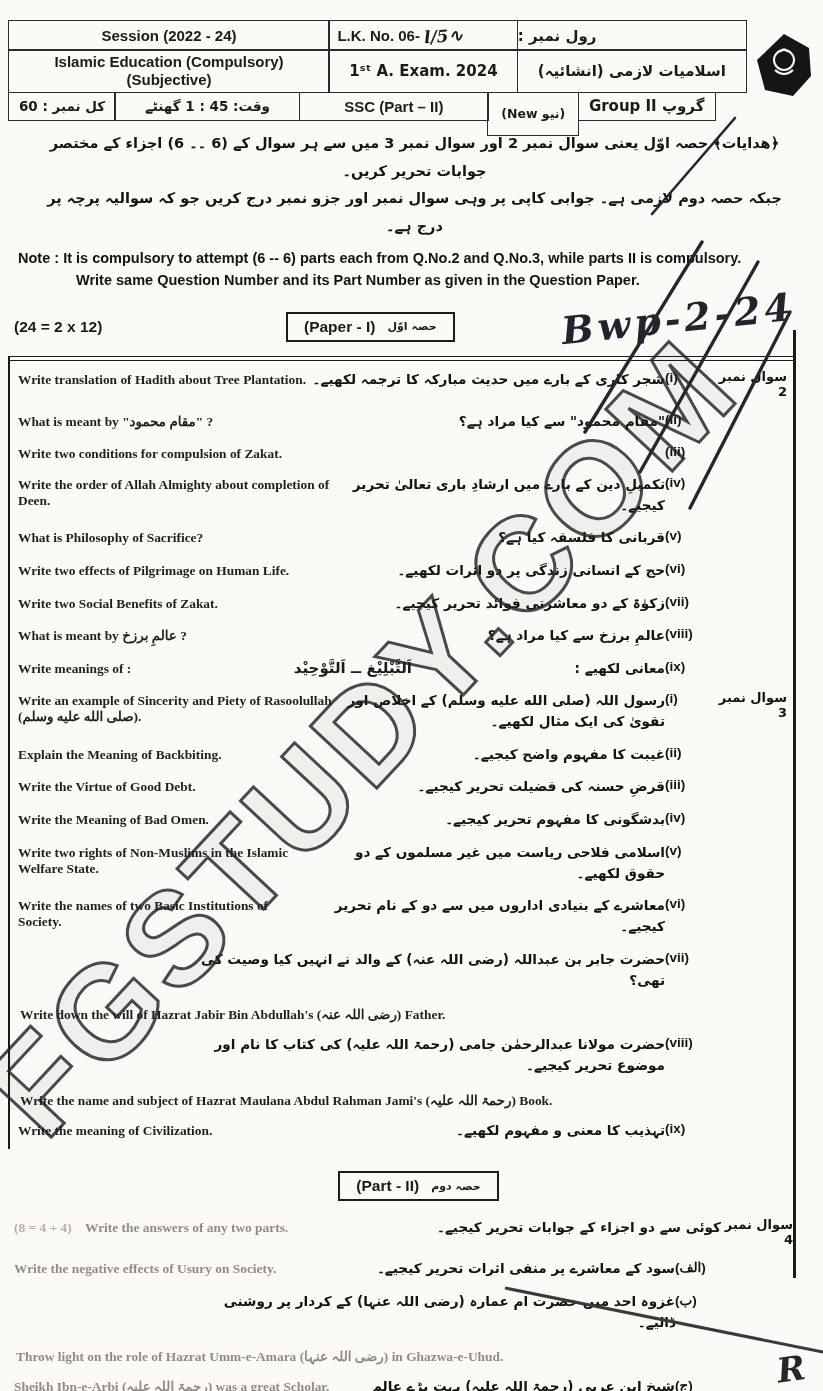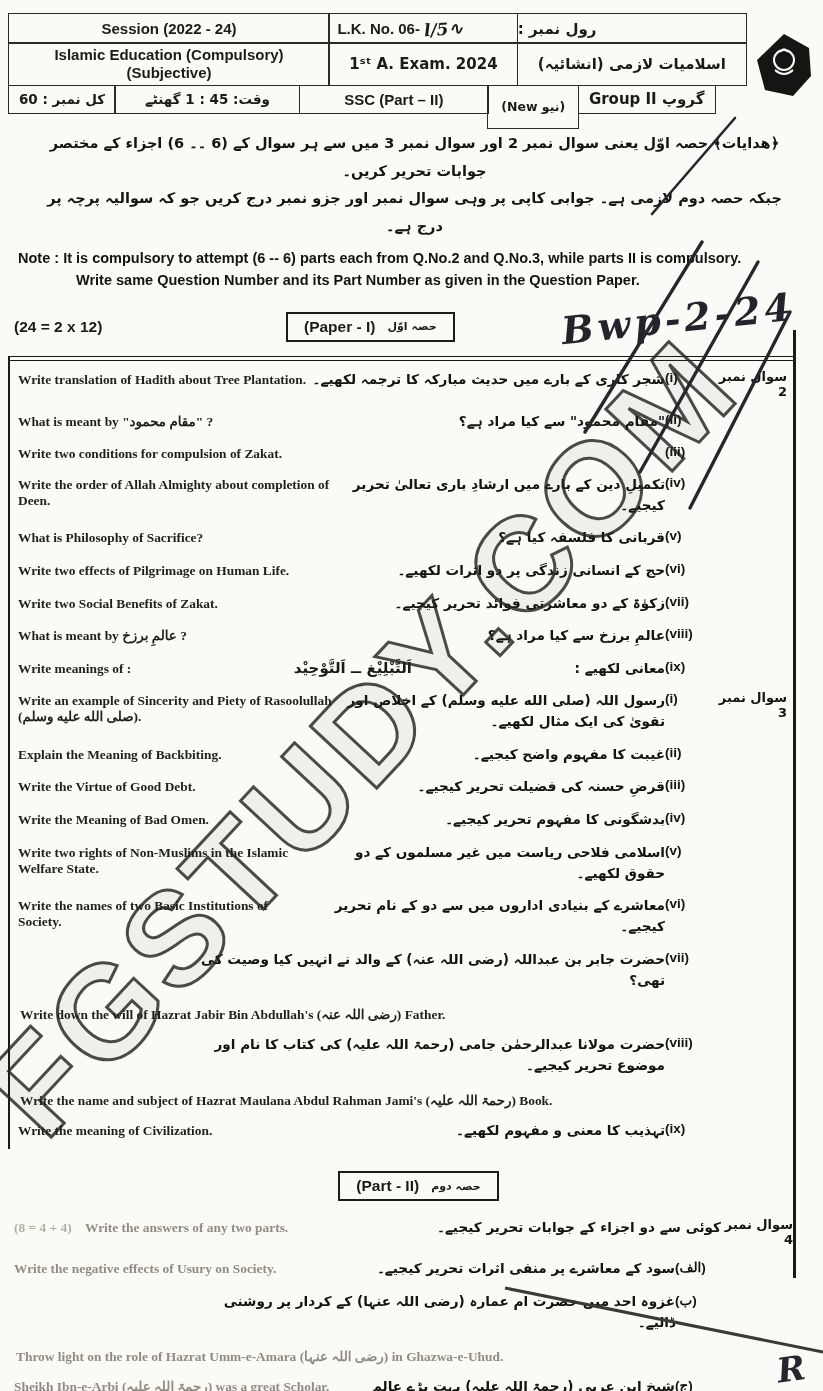--- a/index.html
+++ b/index.html
@@ -1,19 +1,19 @@
 <!DOCTYPE html>
 <html><head>
 <meta charset="utf-8">
 <style>
   html,body{margin:0;padding:0;background:#777;}
   .page{position:relative;width:823px;height:1391px;margin:0 auto;background:#fbfaf6;overflow:hidden;
         font-family:"Liberation Serif",serif;color:#1c1b18;}
   
-  .hdr{position:absolute;top:13px;left:8px;width:742px;}
+  .hdr{position:absolute;top:20px;left:8px;width:742px;}
   .hrow{display:flex;}
   .hcell{border:1.6px solid #2a2a28;margin-left:-1.6px;margin-top:-1.6px;display:flex;align-items:center;
          justify-content:center;background:transparent;box-sizing:border-box;
          font:700 15px "Liberation Sans",sans-serif;}
   .hrow:first-child .hcell{margin-top:0}
   .hcell:first-child{margin-left:0}
   .ur-f{font-family:"DejaVu Sans",sans-serif;}
   .lk{justify-content:flex-start;padding-left:8px;}
   .hand{font-family:"DejaVu Serif",serif;font-style:italic;}
   .lk-hand{font-size:17px;margin-left:4px;transform:rotate(-4deg);font-weight:700;}

